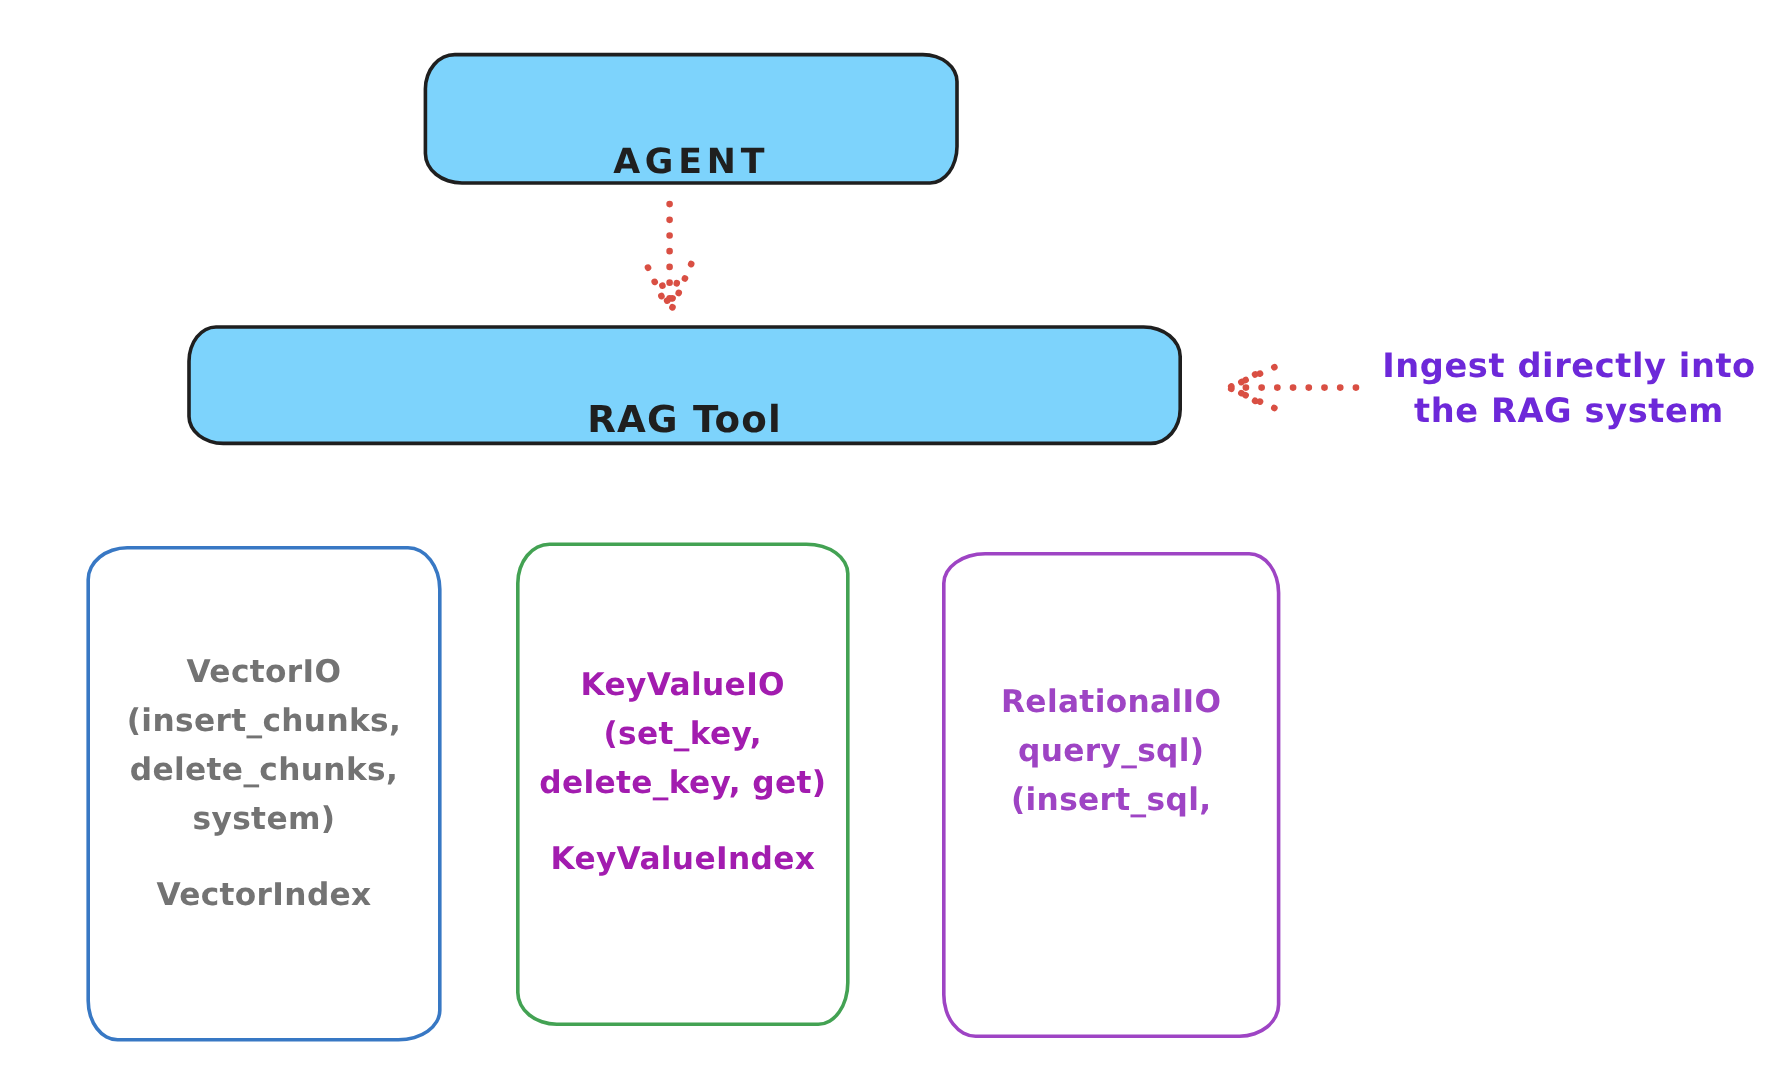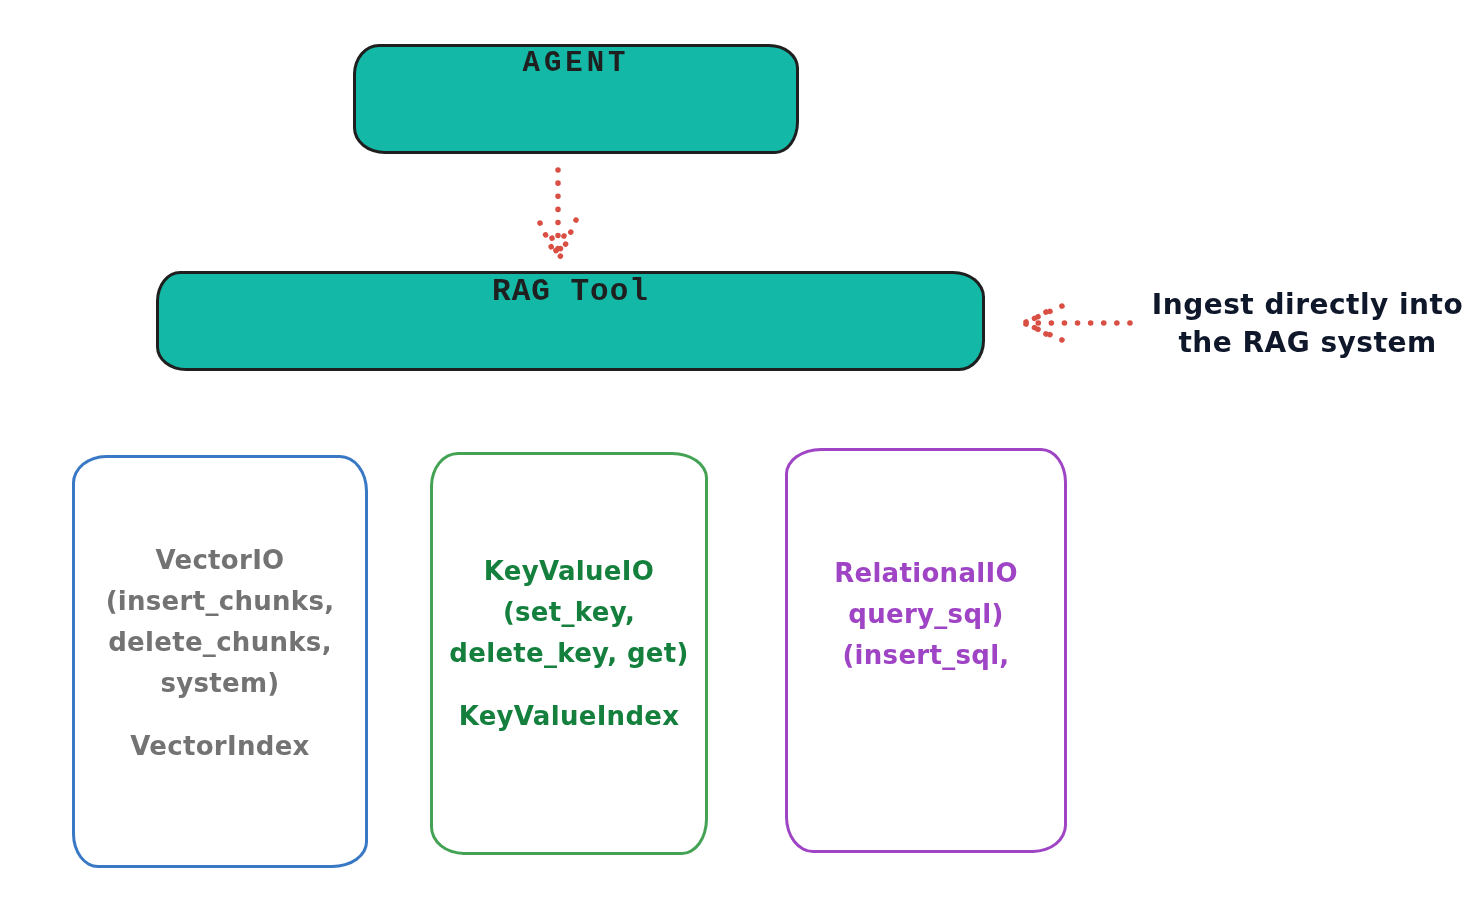--- a/index.html
+++ b/index.html
@@ -19,24 +19,23 @@
     position: absolute;
     inset: 0;
     width: 1484px;
     height: 910px;
     pointer-events: none;
   }
   .node {
     position: absolute;
     box-sizing: border-box;
     display: flex;
-    align-items: flex-start;
+    align-items: flex-end;
     justify-content: center;
-    background: #14b8a6;
-    font-family: Liberation Mono, monospace;
+    background: #7dd3fc;
   }
   .black-box {
     border: 3.5px solid #1f1f1f;
     color: #1f1f1f;
     font-weight: 600;
   }
   .agent-box {
     left: 353px; top: 44px;
     width: 446px; height: 110px;
     border-radius: 26px 30px 24px 32px / 30px 24px 32px 26px;
@@ -48,21 +47,21 @@
     width: 829px; height: 100px;
     border-radius: 24px 32px 26px 30px / 30px 26px 30px 24px;
     font-size: 31px;
     letter-spacing: 1px;
   }
   .annotation {
     position: absolute;
     left: 1135px; top: 286px;
     width: 345px;
     text-align: center;
-    color: #0f172a;
+    color: #6d28d9;
     font-size: 28px;
     font-weight: 700;
     line-height: 38px;
     letter-spacing: 0.5px;
   }
   .io-box {
     position: absolute;
     box-sizing: border-box;
     background: #ffffff;
     display: flex;
@@ -82,26 +81,26 @@
     width: 296px; height: 413px;
     border: 3.5px solid #3878c4;
     color: #737373;
     border-radius: 34px 28px 36px 26px / 28px 36px 26px 34px;
     padding-top: 82px;
   }
   .keyvalue-box {
     left: 430px; top: 452px;
     width: 278px; height: 403px;
     border: 3.5px solid #43a253;
-    color: #15803d;
+    color: #a21caf;
     border-radius: 28px 36px 26px 34px / 34px 26px 36px 28px;
     padding-top: 96px;
   }
   .relational-box {
-    left: 785px; top: 448px;
+    left: 785px; top: 460px;
     width: 282px; height: 405px;
     border: 3.5px solid #9e44c4;
     color: #9e44c4;
     border-radius: 36px 26px 34px 28px / 26px 34px 28px 36px;
     padding-top: 102px;
   }
 </style>
 </head>
 <body>
 

